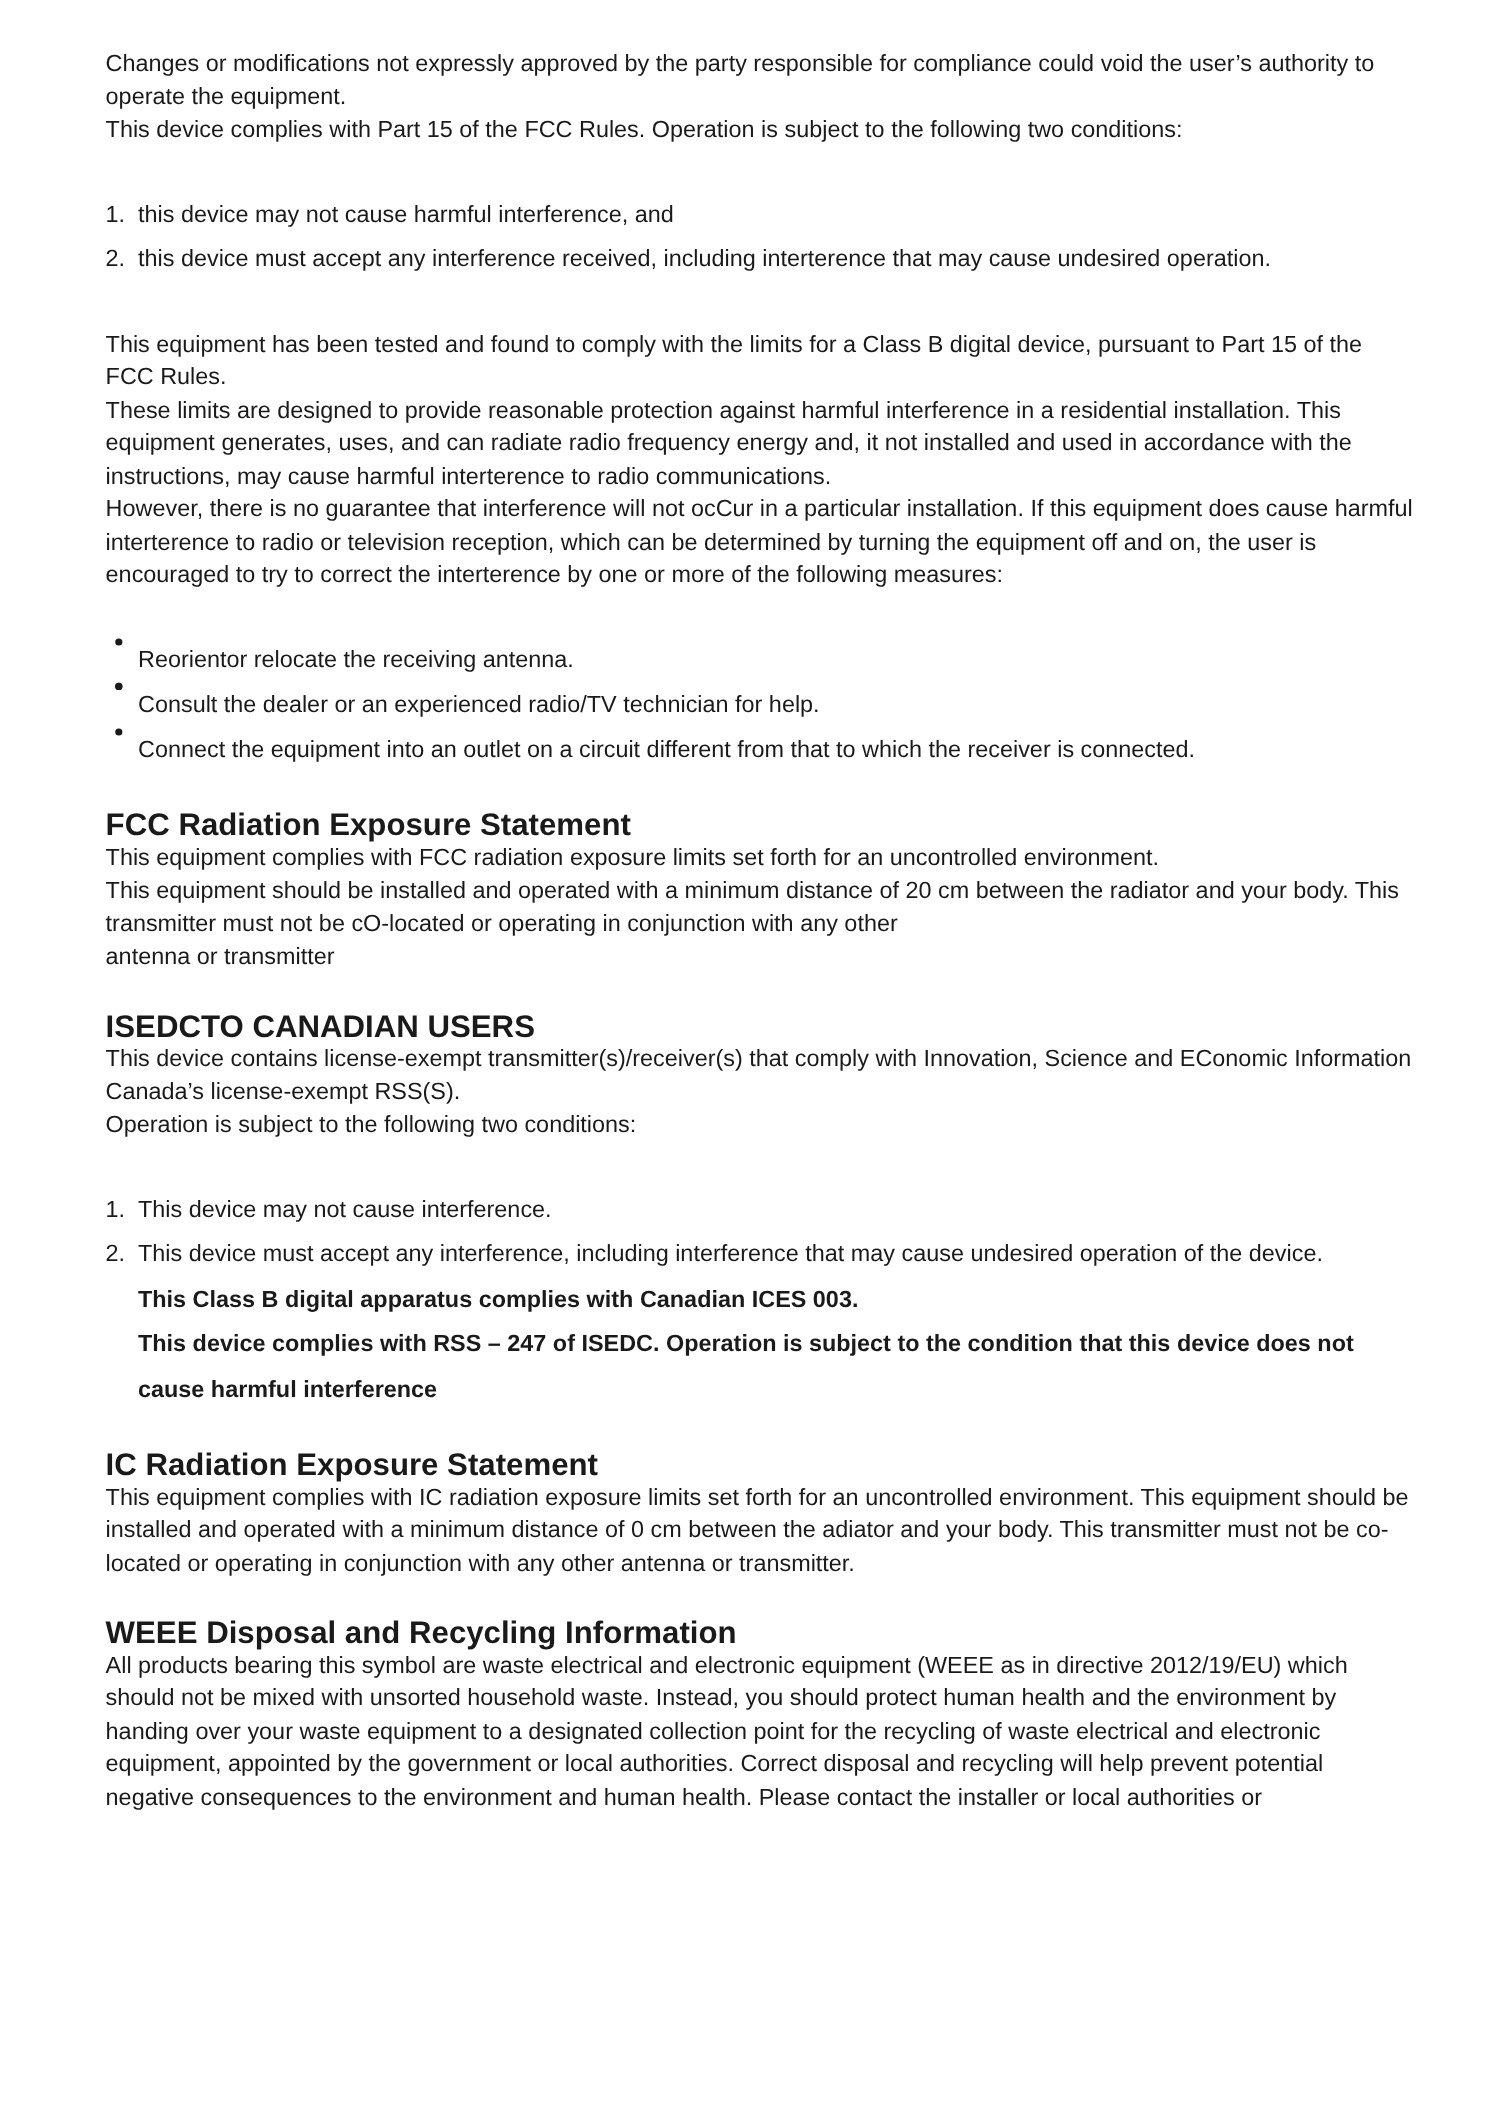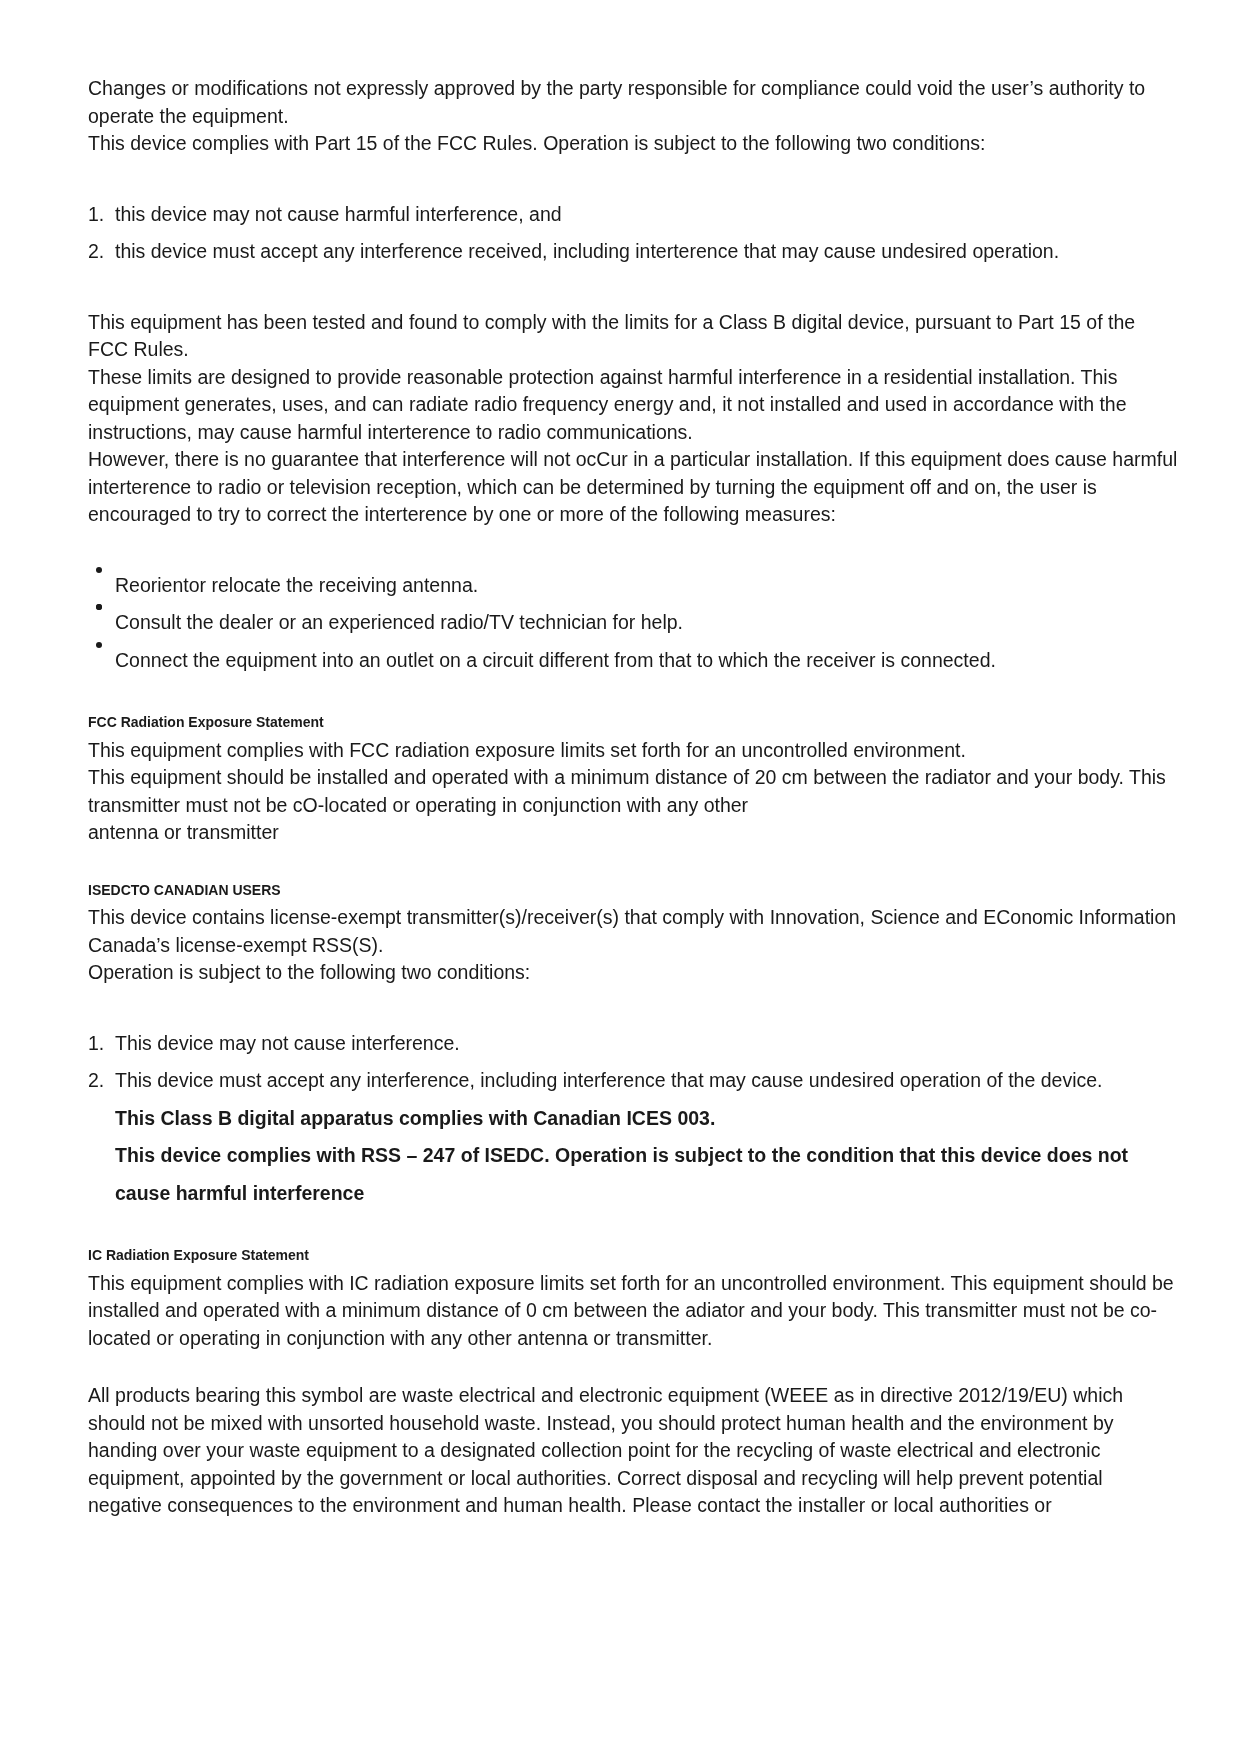--- a/index.html
+++ b/index.html
@@ -13,21 +13,21 @@
       position: relative;
       overflow: hidden;
       font-family: "Liberation Sans", sans-serif;
       color: #1a1a1a;
       font-size: 19.5px;
       line-height: 27.5px;
     }
     .page {
       position: absolute;
       left: 88px;
-      top: 75px;
+      top: 40px;
       width: 1090px;
     }
     p { margin: 0; }
     .gap-lg { height: 38px; }
     .gap-sec { height: 30px; }
     .list {
       margin: 0;
       padding: 0;
       list-style: none;
     }
@@ -54,21 +54,21 @@
       top: 16px;
     }
     .list.tall li { line-height: 37.5px; }
     .indent {
       padding-left: 27px;
       line-height: 37.5px;
       font-weight: bold;
     }
     h3 {
       margin: 0;
-      font-size: 14px;
+      font-size: 26px;
       font-weight: bold;
       line-height: 27.5px;
     }
   </style>
 </head>
 <body>
 
 <div class="page">
 
   <section>
@@ -152,16 +152,17 @@
   <div class="gap-sec"></div>
 
   <section>
     <h3>IC Radiation Exposure Statement</h3>
     <p>This equipment complies with IC radiation exposure limits set forth for an uncontrolled environment. This equipment should be installed and operated with a minimum distance of  0 cm between the adiator and your body. This transmitter must not be co-located or operating in conjunction with any other antenna or transmitter.</p>
   </section>
 
   <div class="gap-sec"></div>
 
   <section>
+    <h3>WEEE Disposal and Recycling Information</h3>
     <p>All products bearing this symbol are waste electrical and electronic equipment (WEEE as in directive 2012/19/EU) which should not be mixed with unsorted household waste. Instead, you should protect human health and the environment by handing over your waste equipment to a designated collection point for the recycling of waste electrical and electronic equipment, appointed by the government or local authorities. Correct disposal and recycling will help prevent potential negative consequences to the environment and human health. Please contact the installer or local authorities  or</p>
   </section>
 
 </div>
 
 </body></html>

